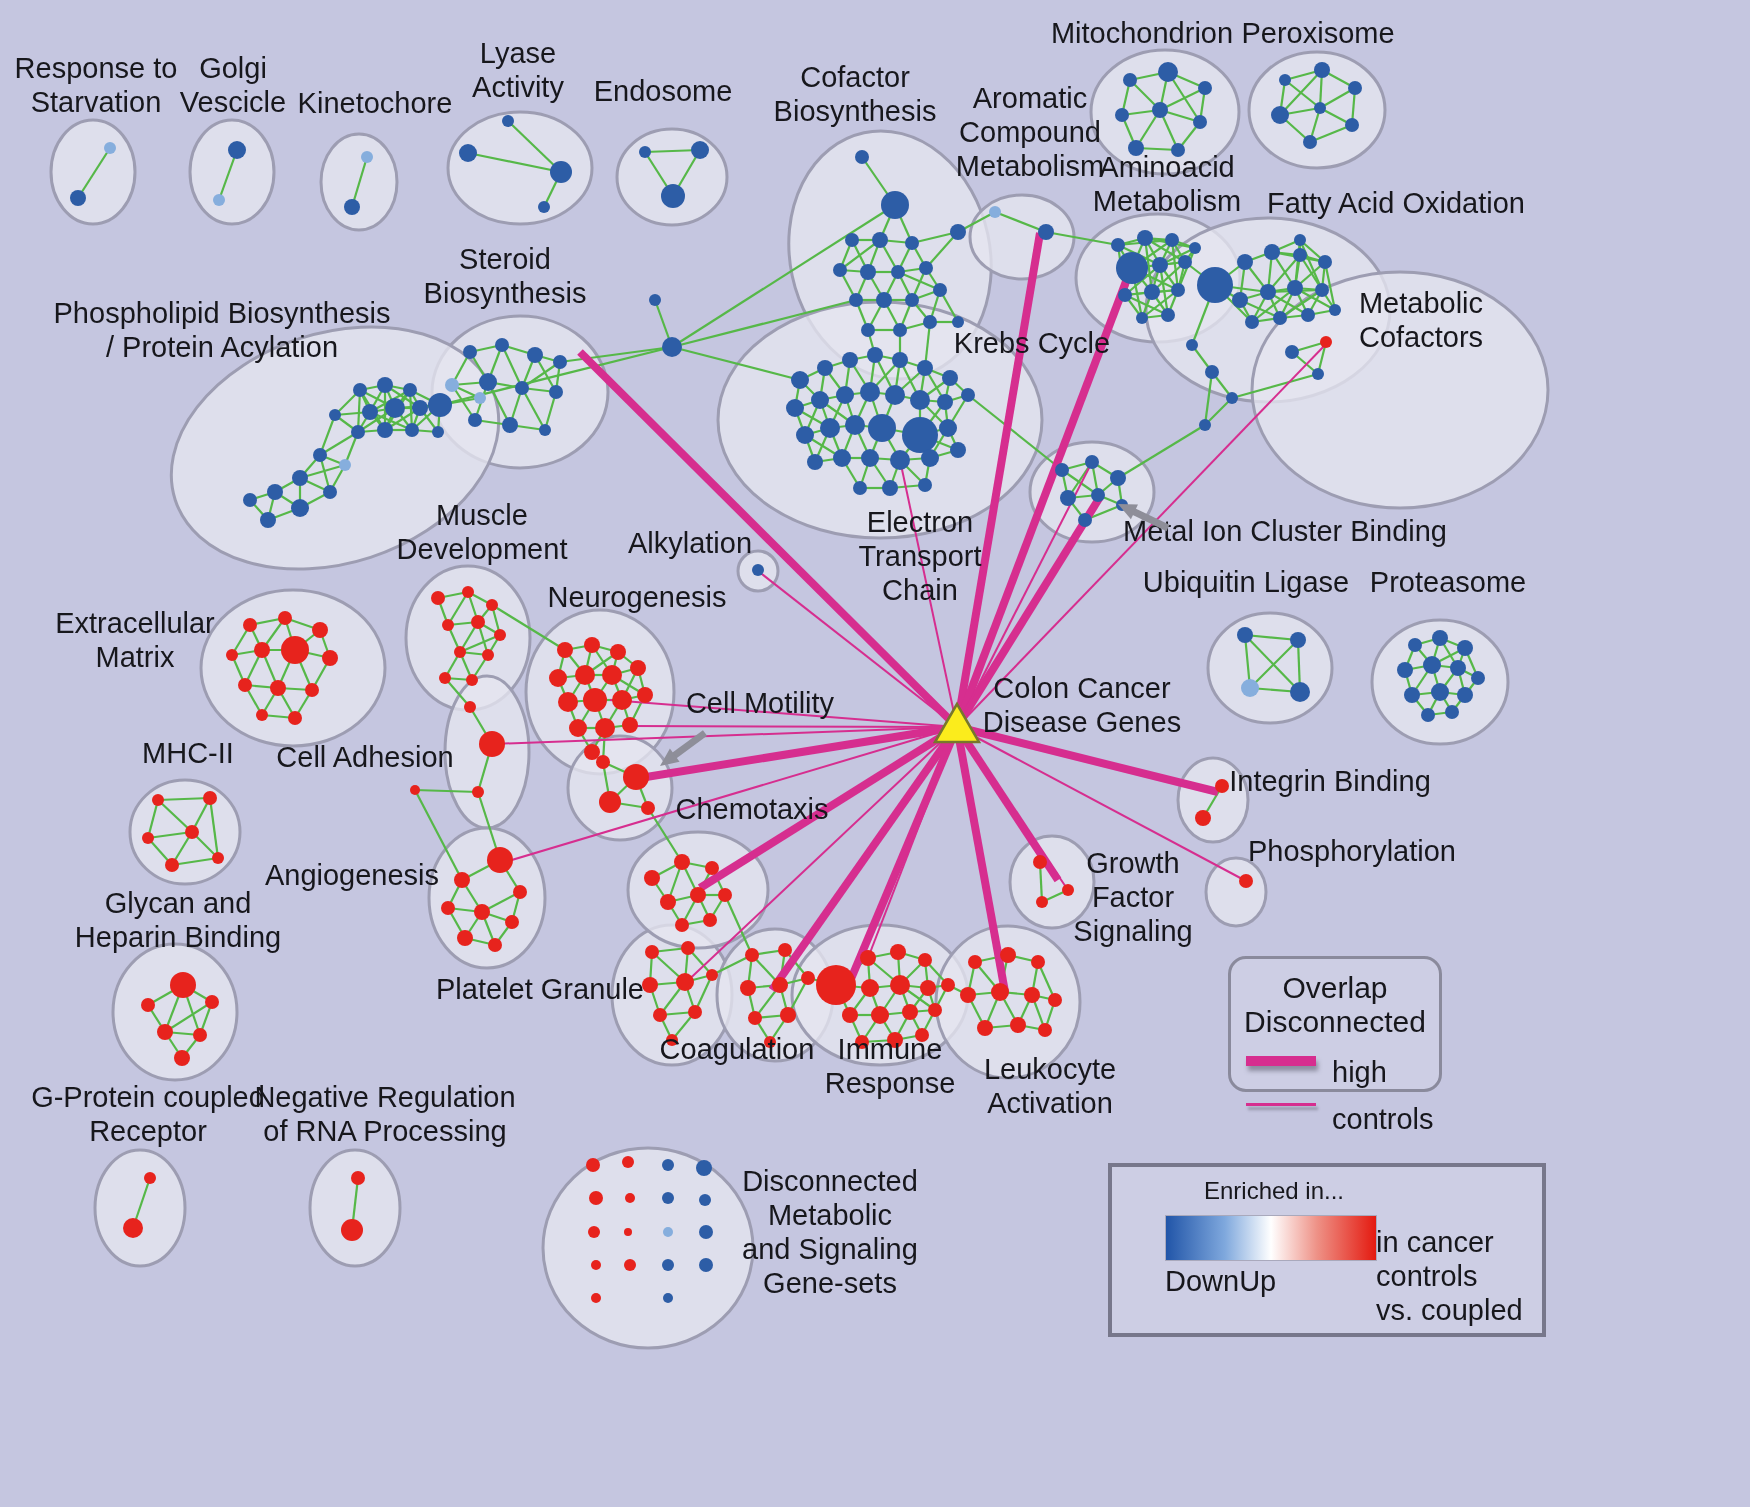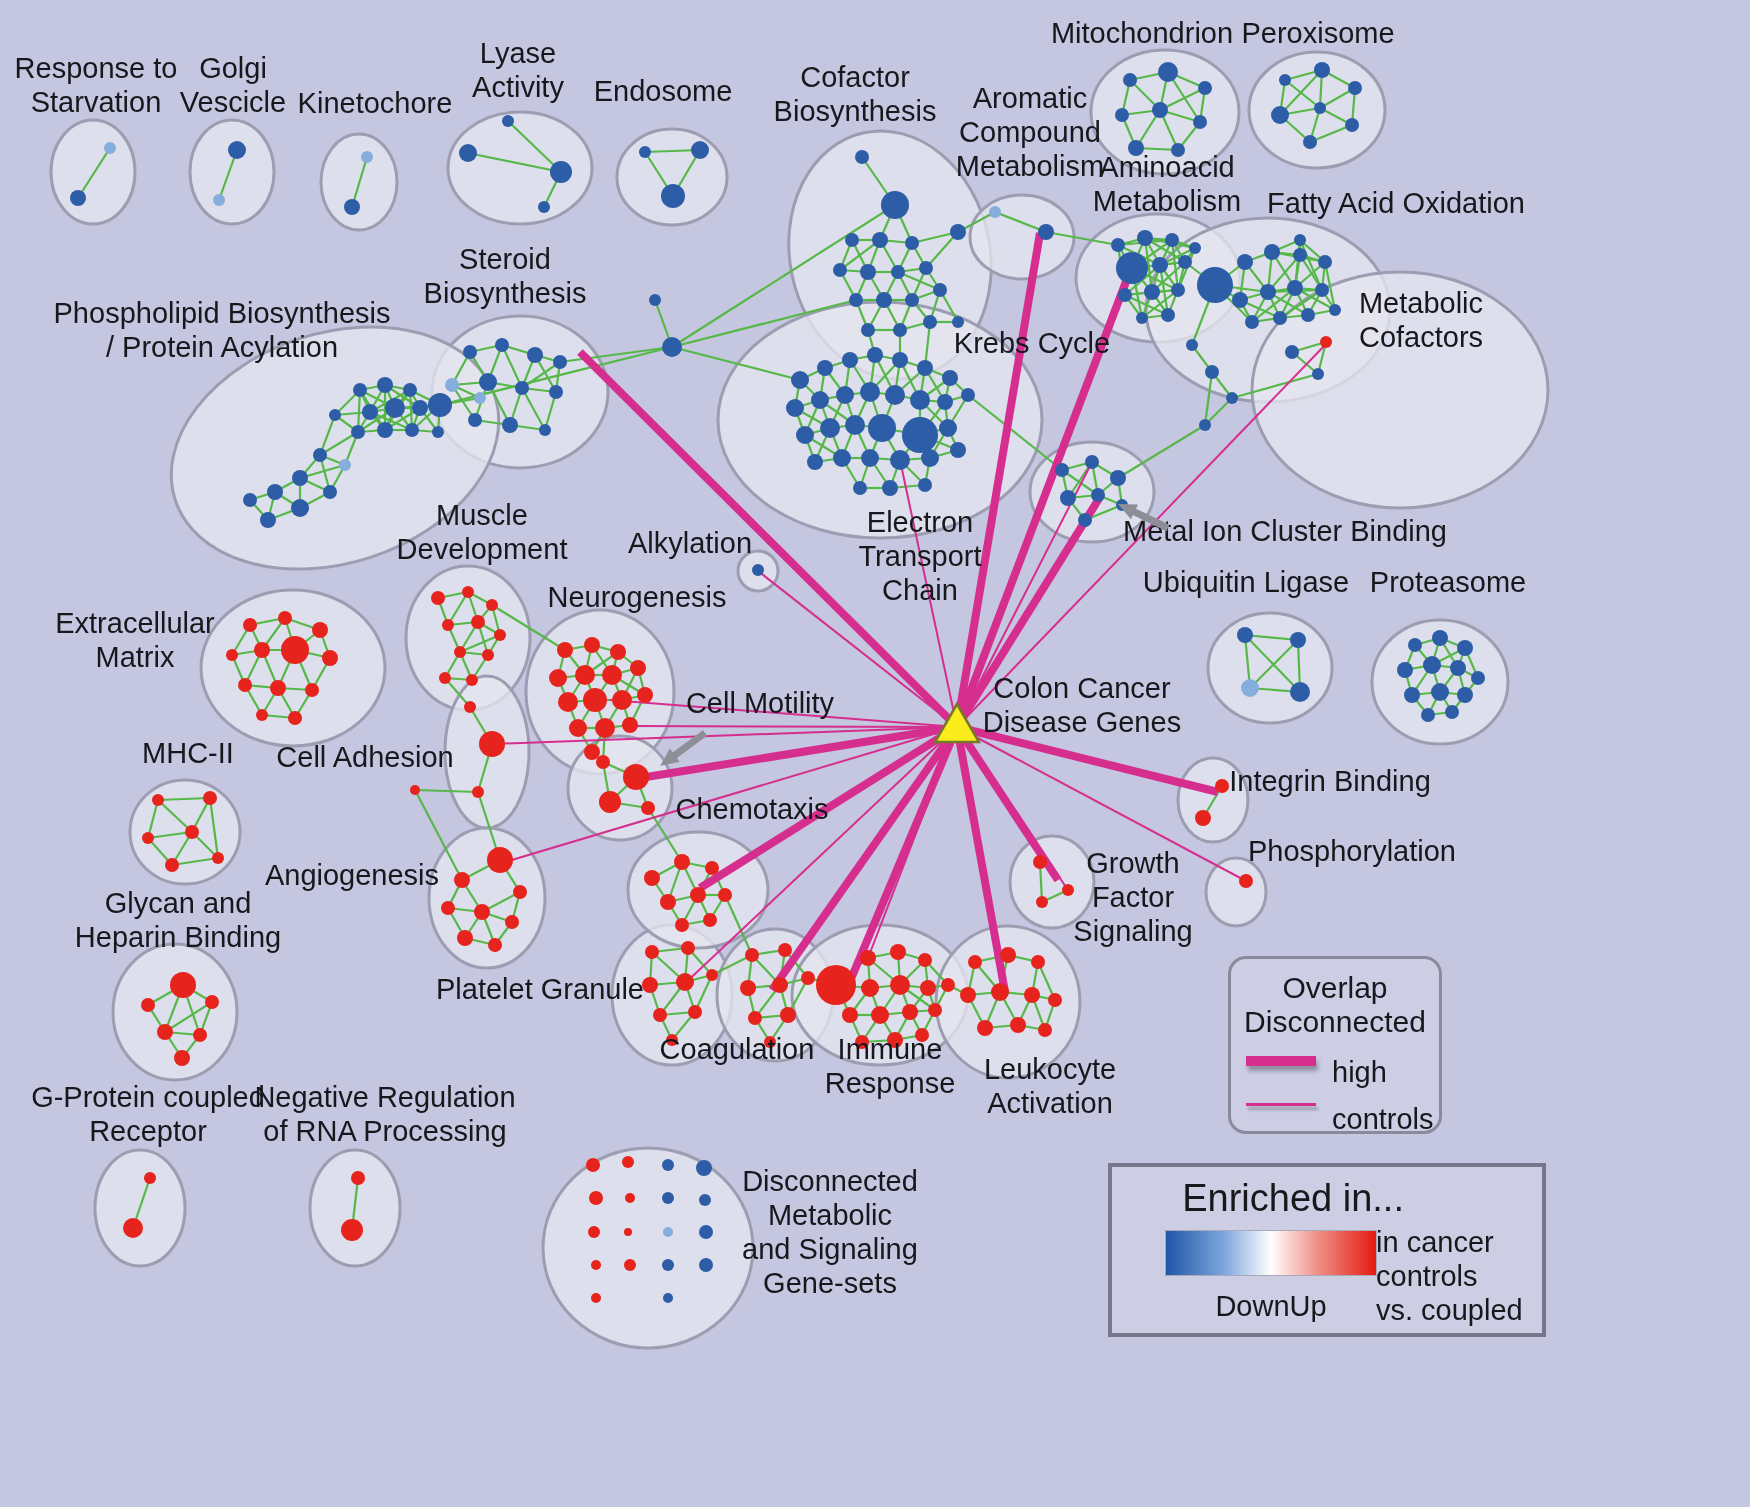--- a/index.html
+++ b/index.html
@@ -2,32 +2,32 @@
 <html><head>
 <meta charset="utf-8">
 <style>
   *{margin:0;padding:0;box-sizing:border-box}
   html,body{width:1750px;height:1507px}
   body{font-family:"Liberation Sans",sans-serif;background:#c5c6e0}
   #stage{position:relative;width:1750px;height:1507px;background:#c5c6e0;overflow:hidden}
   #diagram{position:absolute;left:0;top:0}
   svg text{font-family:"Liberation Sans",sans-serif;fill:#17171c;font-size:29px}
   .legend{position:absolute;color:#17171c;background:rgba(255,255,255,0.14)}
-  .legend-overlap{left:1228px;top:956px;width:214px;height:178px;border:3px solid #8a8a9c;border-radius:18px;padding-top:12px}
+  .legend-overlap{left:1228px;top:956px;width:214px;height:136px;border:3px solid #8a8a9c;border-radius:18px;padding-top:12px}
   .lg-title{text-align:center;font-size:30px;line-height:34px}
   .lg-row{display:flex;margin:17px 0 0 15px;height:30px}
   .sig-line{width:70px;display:inline-block}
   .sig-high{height:10px;box-shadow:2px 5px 4px rgba(90,90,105,.55)}
   .sig-moderate{height:3px;box-shadow:2px 4px 3px rgba(90,90,105,.45)}
   .lg-label{margin-left:16px;font-size:29px}
   .legend-enriched{left:1108px;top:1163px;width:438px;height:174px;border:4px solid #77778b;padding-top:10px}
-  .en-title{font-size:38px;text-align:right;width:260px;margin-left:32px}
+  .en-title{font-size:24px;text-align:center;width:260px;margin-left:32px}
   .en-left{margin-left:53px;width:212px}
   .gradient-bar{height:46px;margin-top:10px;border:1px solid #a9a9bc}
-  .en-downup{display:flex;justify-content:center;font-size:29px;margin-top:14px}
+  .en-downup{display:flex;justify-content:flex-start;font-size:29px;margin-top:4px}
   .en-note{position:absolute;right:8px;top:58px;width:158px;font-size:29px;line-height:34px}
 </style>
 </head>
 <body>
 
 <div id="stage">
   <svg id="diagram" width="1750" height="1507" viewBox="0 0 1750 1507">
       <g>
         <ellipse cx="93" cy="172" rx="42" ry="52" fill="rgba(230,230,240,0.78)" stroke="#9d9db2" stroke-width="3"></ellipse>
         <ellipse cx="232" cy="172" rx="42" ry="52" fill="rgba(230,230,240,0.78)" stroke="#9d9db2" stroke-width="3"></ellipse>

